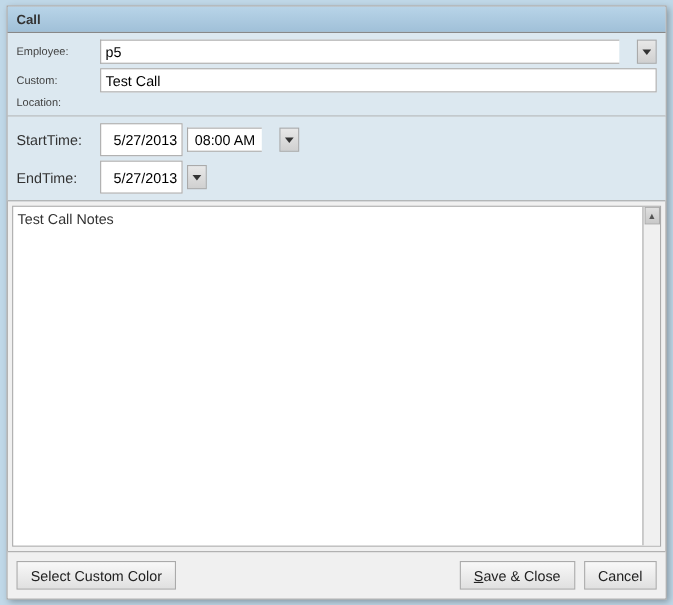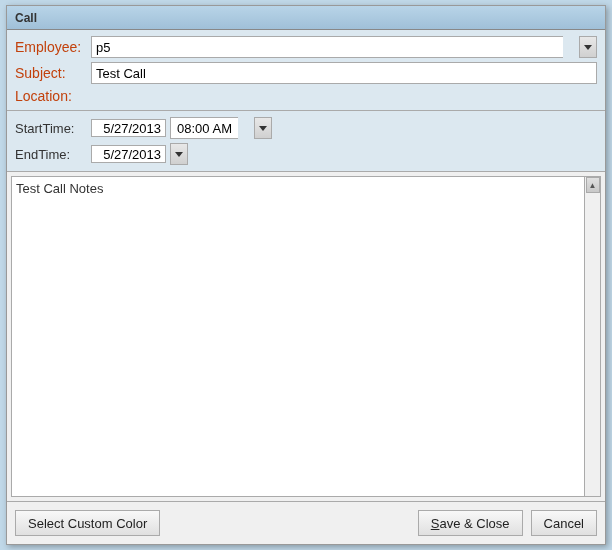--- a/index.html
+++ b/index.html
@@ -54,22 +54,22 @@
     }
 
     .form-row {
       display: flex;
       align-items: center;
       gap: 4px;
     }
 
     .form-label {
       width: 72px;
-      color: #c2410c;
-      font-size: 14px;
+      color: #404040;
+      font-size: 10px;
       flex-shrink: 0;
     }
 
     .form-input {
       background: white;
       border: 1px solid #aaa;
       height: 22px;
       padding: 2px 4px;
       font-size: 13px;
       flex: 1;
@@ -130,21 +130,21 @@
     .time-label {
       width: 72px;
       color: #333;
       font-size: 13px;
       flex-shrink: 0;
     }
 
     .time-date-input {
       background: white;
       border: 1px solid #aaa;
-      height: 18px;
+      height: 30px;
       padding: 2px 4px;
       font-size: 13px;
       width: 75px;
       text-align: right;
     }
 
     .time-time-input {
       background: white;
       border: 1px solid #aaa;
       height: 22px;
@@ -259,21 +259,21 @@
       <span class="form-label">Employee:</span>
       <div class="form-select-wrapper">
         <input class="form-select-input" type="text" value="p5" style="">
         <div class="dropdown-btn">
           <div class="dropdown-arrow"></div>
         </div>
       </div>
     </div>
 
     <div class="form-row">
-      <span class="form-label">Subject:</span>
+      <span class="form-label">Custom:</span>
       <input class="form-input" type="text" value="Test Call" style="">
     </div>
 
     <div class="form-row">
       <span class="form-label">Location:</span>
     </div>
 
   </div>
 
   <div class="time-area">

